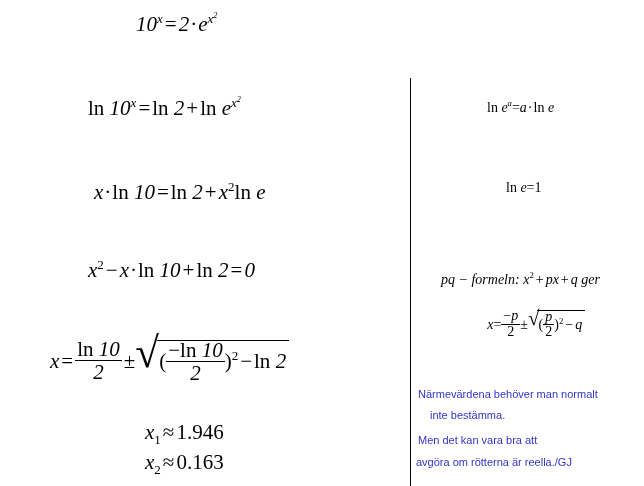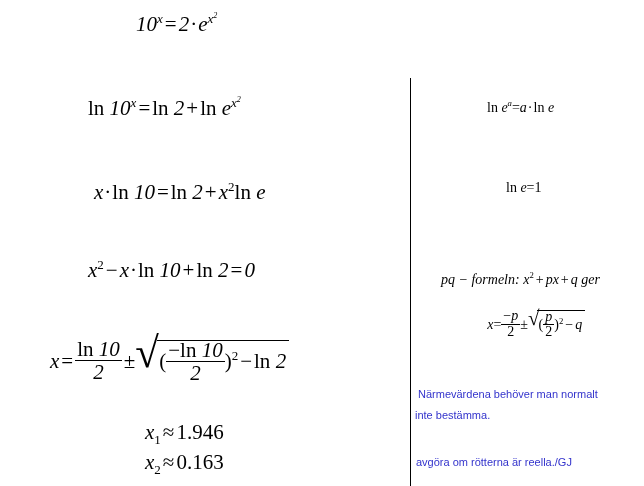--- a/index.html
+++ b/index.html
@@ -70,21 +70,21 @@
 
   
   .sv {
     position: absolute;
     font-family: "Liberation Sans", sans-serif;
     font-size: 11px;
     color: #3333cc;
     white-space: nowrap;
   }
   .sv-1 { left: 418px; top: 388px; }
-  .sv-2 { left: 406px; top: 409px; padding-left: 9px; }
+  .sv-2 { left: 421px; top: 409px; padding-left: 9px; }
   .sv-3 { left: 418px; top: 434px; }
   .sv-4 { left: 416px; top: 456px; }
 
   
   .frac {
     display: inline-block;
     vertical-align: middle;
     text-align: center;
     line-height: 1.05;
     position: relative;
@@ -176,15 +176,16 @@
   <div class="note note-pq math">
     <span class="it">pq − formeln:</span>&nbsp;<span class="it">x</span><sup>2</sup><span class="op">+</span><span class="it">p</span><span class="it">x</span><span class="op">+</span><span class="it">q</span>&nbsp;<span class="it">ger</span>
   </div>
 
   <div class="note note-xpq math small-sqrt">
     <span class="it">x</span><span>=</span><span class="frac"><span class="num"><span>−</span><span class="it">p</span></span><span class="den">2</span></span><span>±</span><span class="sqrt"><span class="radical">√</span><span class="radicand">(<span class="frac"><span class="num it">p</span><span class="den">2</span></span>)<sup>2</sup><span class="op">−</span><span class="it">q</span></span></span>
   </div>
 
   <div class="sv sv-1">Närmevärdena behöver man normalt</div>
   <div class="sv sv-2">inte bestämma.</div>
+  <div class="sv sv-3">Men det kan vara bra att</div>
   <div class="sv sv-4">avgöra om rötterna är reella./GJ</div>
 
 </div>
 
 </body></html>

